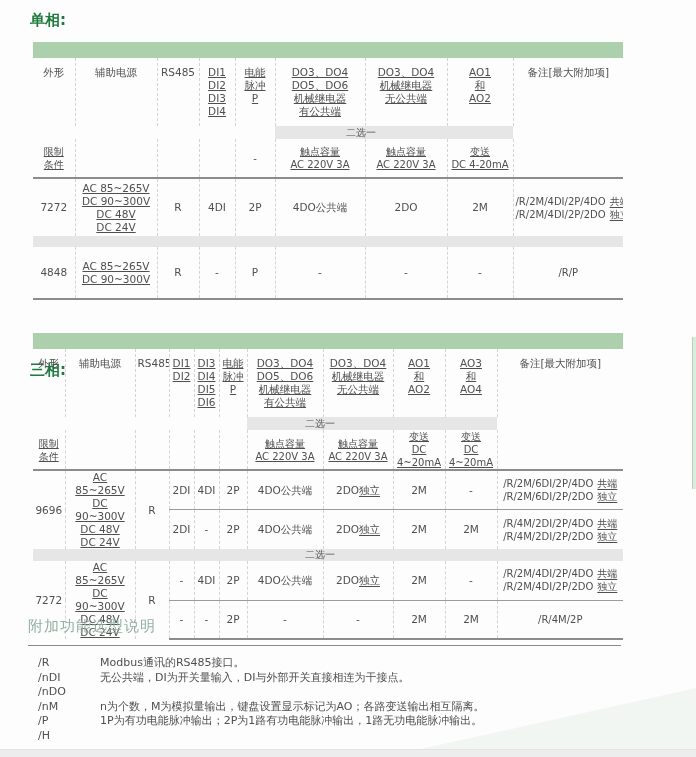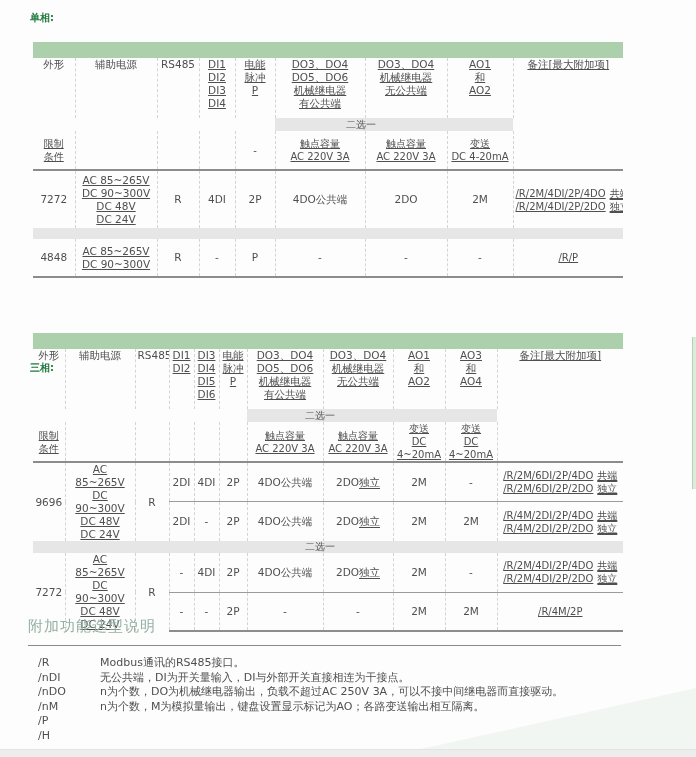--- a/index.html
+++ b/index.html
@@ -1,25 +1,25 @@
 <!DOCTYPE html>
 <html><head>
 <meta charset="utf-8">
 <style>
   html,body{margin:0;padding:0;background:#fff;}
   .page{position:relative;width:696px;height:757px;background:#fdfdfd;overflow:hidden;
         font-family:"DejaVu Sans","Liberation Sans",sans-serif;color:#4f4f4f;}
-  .sec-title{position:absolute;left:30px;margin:0;font-size:10px;font-weight:bold;color:#1f7a3d;}
+  .sec-title{position:absolute;left:30px;margin:0;font-size:15px;font-weight:bold;color:#1f7a3d;}
   .tbl{position:absolute;left:33px;border-collapse:collapse;table-layout:fixed;width:590px;
        font-size:10.5px;color:#4f4f4f;}
   .tbl td{border-right:1px dashed #d4d4d4;padding:0 2px;vertical-align:middle;text-align:center;
           line-height:13px;overflow:hidden;}
-  .tbl td:last-child{border-right:none;text-decoration:underline;}
+  .tbl td:last-child{border-right:none;}
   .greenband td{height:16px;background:#abd0ab;border-right:none;padding:0;}
-  .head td{vertical-align:top;padding-top:0;height:60px;}
+  .head td{vertical-align:top;padding-top:8px;height:60px;}
   .ml{white-space:pre-line;text-decoration:underline;}
   .chooser td{height:13px;font-size:10px;line-height:12px;border-right:none;}
   .gray{background:#e6e6e6;}
   .limit td{height:38px;font-size:10px;border-bottom:2px solid #8c8c8c;}
   .leftcell{text-align:left;padding-left:7px;}
   .sep td{height:11px;background:#e6e6e6;border-right:none;padding:0;}
   .lastrow td{border-bottom:2px solid #8c8c8c;}
   .subdiv td{border-top:1px solid #9b9b9b;}
   .remark-line{line-height:13px;font-size:10px;white-space:nowrap;}
   .ul:not(:empty){text-decoration:underline;text-underline-offset:2px;margin-left:4px;}
@@ -117,21 +117,21 @@
       <td>2DO</td>
       <td>2M</td>
       <td>
         <div class="remark-line"><span>/R/2M/4DI/2P/4DO</span><span class="ul">共端</span></div>
         <div class="remark-line"><span>/R/2M/4DI/2P/2DO</span><span class="ul">独立</span></div>
       </td>
     </tr>
     <tr class="sep">
           <td colspan="9"></td>
         </tr>
-    <tr class="lastrow" style="height:38px;">
+    <tr class="lastrow" style="height:52px;">
       <td>4848</td>
       <td class="ml leftcell">AC 85~265V
 DC 90~300V</td>
       <td>R</td>
       <td>-</td>
       <td>P</td>
       <td>-</td>
       <td>-</td>
       <td>-</td>
       <td>
@@ -292,28 +292,28 @@
     <div class="note-row">
       <span class="note-key">/R</span>
       <span class="note-desc">Modbus通讯的RS485接口。</span>
     </div>
     <div class="note-row">
       <span class="note-key">/nDI</span>
       <span class="note-desc">无公共端，DI为开关量输入，DI与外部开关直接相连为干接点。</span>
     </div>
     <div class="note-row">
       <span class="note-key">/nDO</span>
-      <span class="note-desc">n为个数，DO为机械继电器输出，负载不超过AC 250V 3A，可以不接中间继电器而直接驱动。</span>
     </div>
     <div class="note-row">
       <span class="note-key">/nM</span>
       <span class="note-desc">n为个数，M为模拟量输出，键盘设置显示标记为AO；各路变送输出相互隔离。</span>
     </div>
     <div class="note-row">
       <span class="note-key">/P</span>
+      <span class="note-desc">1P为有功电能脉冲输出；2P为1路有功电能脉冲输出，1路无功电能脉冲输出。</span>
     </div>
     <div class="note-row">
       <span class="note-key">/H</span>
     </div>
   </div>
 
   <div class="right-strip"></div>
   <div class="watermark"></div>
   <div class="bottom-band"></div>
 

